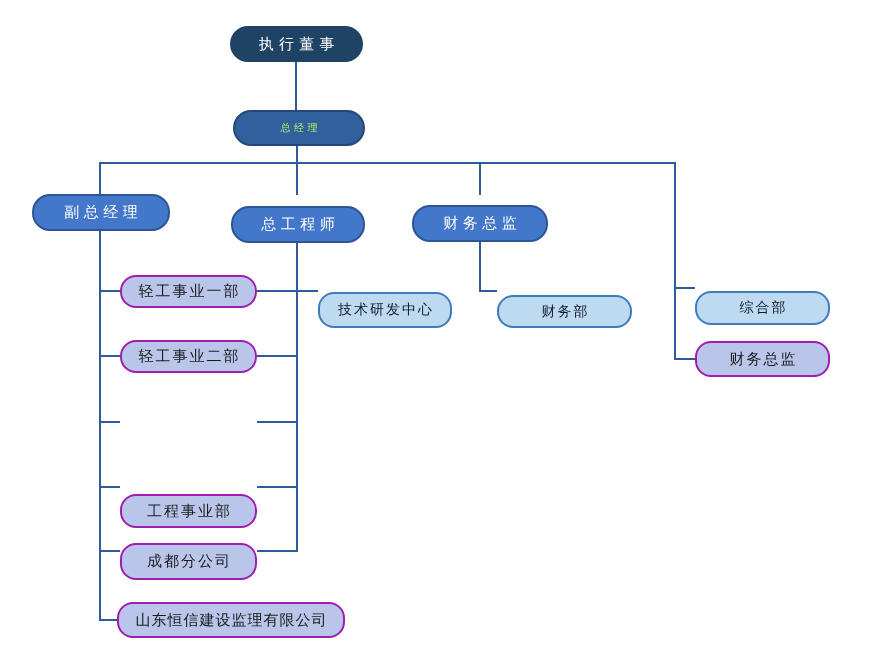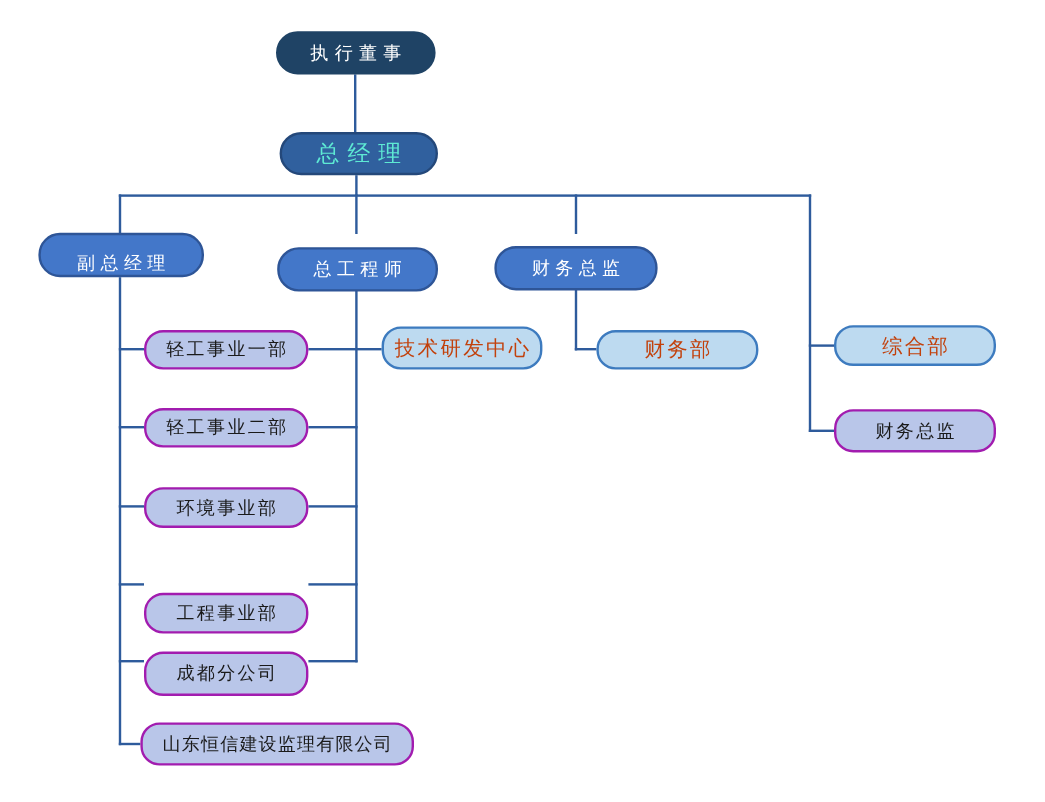--- a/index.html
+++ b/index.html
@@ -10,30 +10,30 @@
   .node {
     position:absolute; box-sizing:border-box;
     display:flex; align-items:center; justify-content:center;
     border-radius:18px; white-space:nowrap;
   }
   .node span { display:block; }
   
   .lvl1 { background:#1F4365; border:2px solid #1F4365; color:#ffffff;
           font-size:15px; letter-spacing:0.35em; padding-left:0.35em; }
   
-  .lvl2 { background:#30609E; border:2px solid #24487A; color:#5eead4;
-          font-size:19px; letter-spacing:0.35em; padding-left:0.35em; }
+  .lvl2 { background:#30609E; border:2px solid #24487A; color:#bef264;
+          font-size:10px; letter-spacing:0.35em; padding-left:0.35em; }
   
   .lvl3 { background:#4377C9; border:2px solid #2E5597; color:#ffffff;
           font-size:15px; letter-spacing:0.30em; padding-left:0.30em; }
   
   .peri { background:#B9C6E9; border:2px solid #a21caf; color:#1a1a1a;
           font-size:15px; letter-spacing:2px; padding-left:2px; border-radius:16px; }
-  .sky  { background:#BDDAF0; border:2px solid #3D7BBF; color:#c2410c;
-          font-size:17px; letter-spacing:2px; padding-left:2px; border-radius:16px; }
+  .sky  { background:#BDDAF0; border:2px solid #3D7BBF; color:#0f172a;
+          font-size:14px; letter-spacing:2px; padding-left:2px; border-radius:16px;margin-top:20px; }
   .peri.tight { letter-spacing:1px; padding-left:1px; }
   
   .hline, .vline { position:absolute; background:#2E5B9C; }
   .hline { height:2px; }
   .vline { width:2px; }
 </style>
 </head>
 <body>
 
 <div id="canvas">
@@ -70,21 +70,21 @@
   <div class="hline" style="left:99px;  top:619px; width:18px;"></div>
 
   <div class="node lvl1" style="left:230px; top:26px;  width:133px; height:36px;">
     <span>执行董事</span>
   </div>
 
   <div class="node lvl2" style="left:233px; top:110px; width:132px; height:36px;">
     <span>总经理</span>
   </div>
 
-  <div class="node lvl3" style="left:32px;  top:194px; width:138px; height:37px;align-items:flex-end;">
+  <div class="node lvl3" style="left:32px;  top:194px; width:138px; height:37px;">
     <span>副总经理</span>
   </div>
 
   <div class="node lvl3" style="left:231px; top:194px; width:134px; height:37px;margin-top:12px;">
     <span>总工程师</span>
   </div>
 
   <div class="node lvl3" style="left:412px; top:194px; width:136px; height:37px;margin-top:11px;">
     <span>财务总监</span>
   </div>
@@ -106,23 +106,20 @@
   </div>
 
   <div class="node peri" style="left:120px; top:340px; width:137px; height:33px;">
     <span>轻工事业二部</span>
   </div>
 
   <div class="node peri" style="left:695px; top:341px; width:135px; height:36px;">
     <span>财务总监</span>
   </div>
 
-  <div class="node peri" style="left:120px; top:406px; width:137px; height:34px;">
-    <span>环境事业部</span>
-  </div>
 
   <div class="node peri" style="left:120px; top:470px; width:137px; height:34px;margin-top:24px;">
     <span>工程事业部</span>
   </div>
 
   <div class="node peri" style="left:120px; top:543px; width:137px; height:37px;">
     <span>成都分公司</span>
   </div>
 
   <div class="node peri tight" style="left:117px; top:602px; width:228px; height:36px;">

